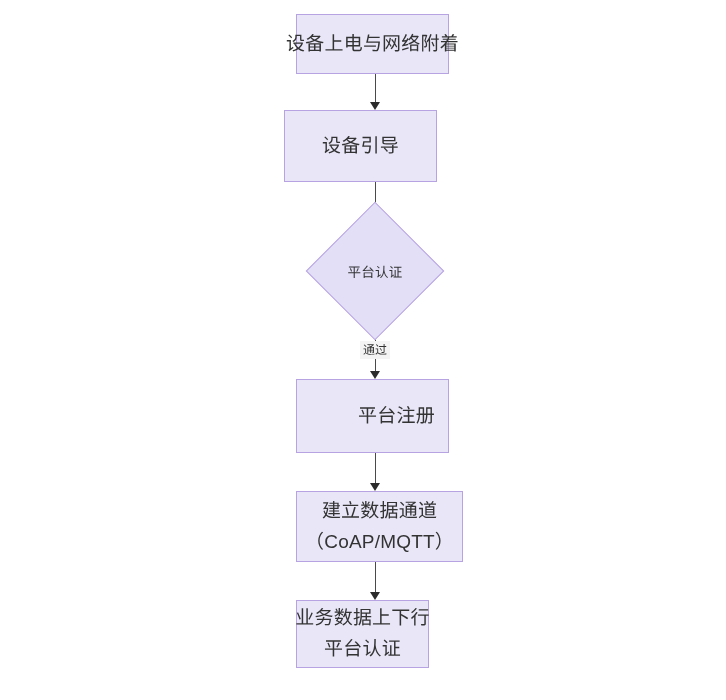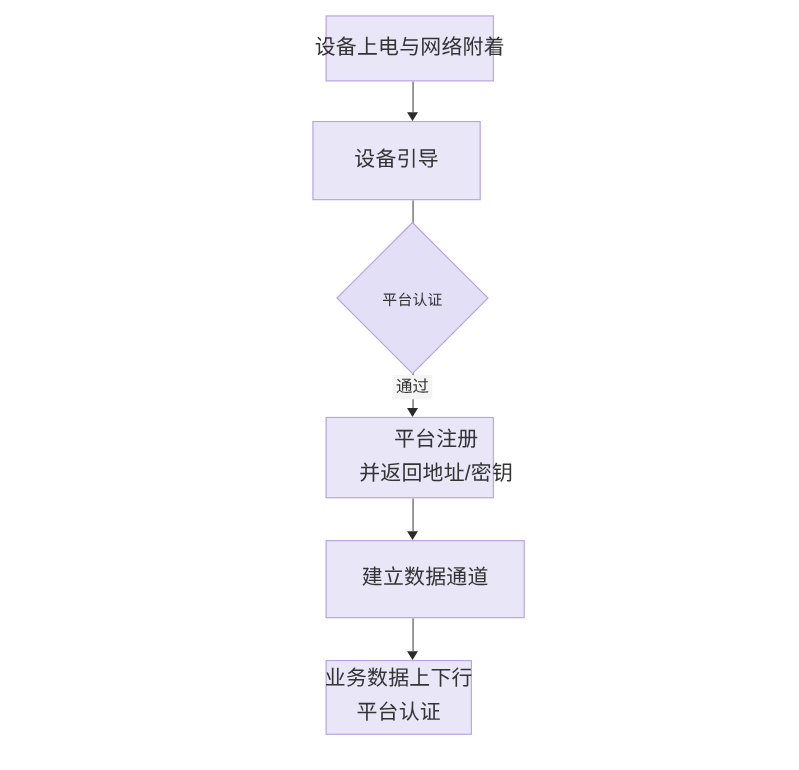--- a/index.html
+++ b/index.html
@@ -94,21 +94,21 @@
     border-left: 5px solid transparent;
     border-right: 5px solid transparent;
     border-top: 8px solid #2b2b2b;
   }
   
   .edge-label {
     position: absolute;
     z-index: 4;
     background: #f4f4f4;
     color: #333333;
-    font-size: 15px;
+    font-size: 12px;
     line-height: 1.2;
     padding: 2px 3px;
     white-space: nowrap;
     transform: translateX(-50%);
   }
 </style>
 </head>
 <body>
 
 <div id="flow-canvas">
@@ -147,25 +147,25 @@
     <span class="line">设备引导</span>
   </div>
 
   <div class="node-diamond" style="left:326px; top:222px; width:98px; height:98px;">
     <div class="shape"></div>
     <div class="dlabel">平台认证</div>
   </div>
 
   <div class="node-box" style="left:296px; top:379px; width:153px; height:74px;padding-left:48px;">
     <span class="line">平台注册</span>
-    <span class="line">并返回地址/密钥</span>
   </div>
 
-  <div class="node-box" style="left:296px; top:491px; width:181px; height:71px;">
+  <div class="node-box" style="left:296px; top:491px; width:167px; height:71px;">
     <span class="line">建立数据通道</span>
+    <span class="line">（CoAP/MQTT）</span>
   </div>
 
   <div class="node-box" style="left:296px; top:600px; width:133px; height:68px;">
     <span class="line">业务数据上下行</span>
     <span class="line">平台认证</span>
   </div>
 
 </div>
 
 </body></html>

